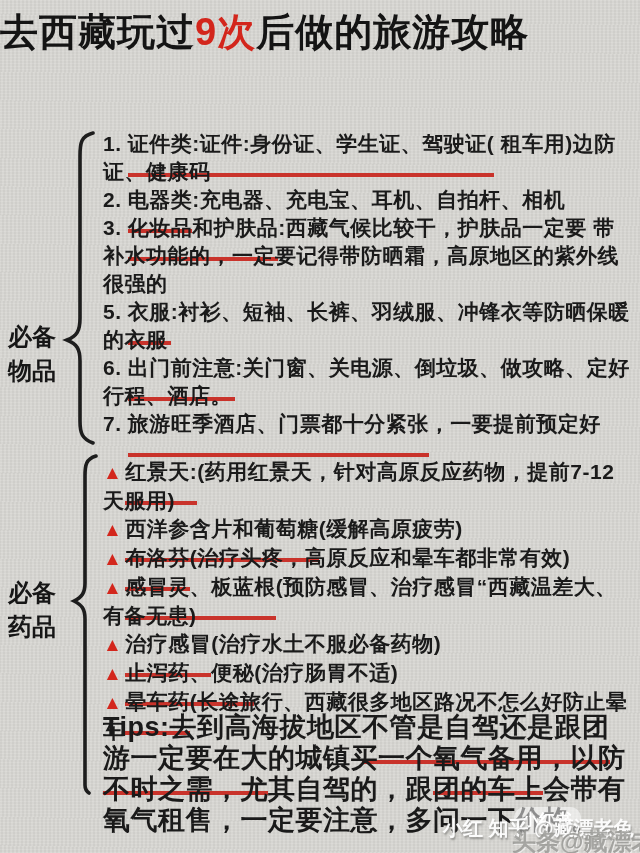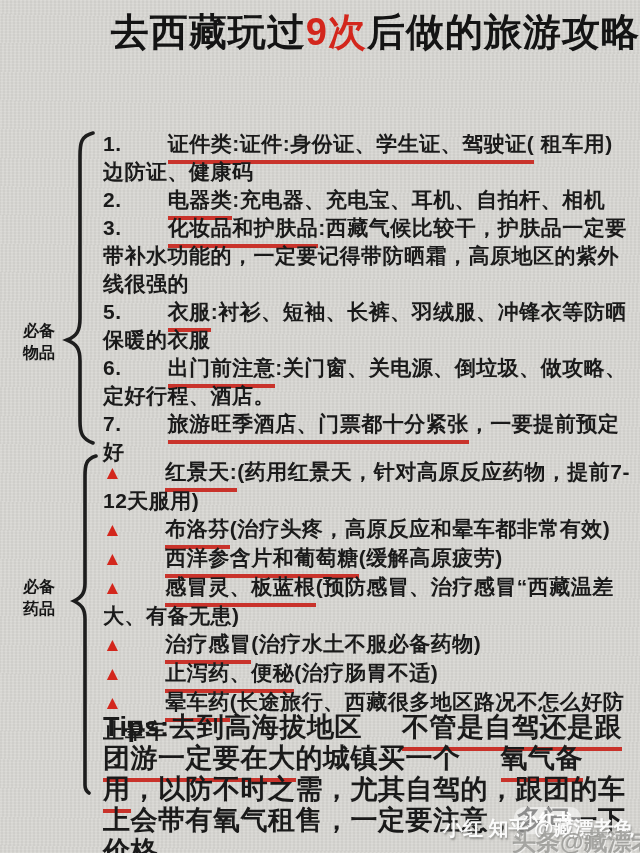--- a/index.html
+++ b/index.html
@@ -9,39 +9,39 @@
     background-color:#d8d7d3;
     background-image:
       repeating-linear-gradient(92deg, rgba(255,255,255,.06) 0 2px, rgba(0,0,0,.025) 2px 4px),
       repeating-linear-gradient(0deg, rgba(255,255,255,.04) 0 1px, rgba(0,0,0,.018) 1px 3px);
     font-family:"Liberation Sans","DejaVu Sans",sans-serif;
     color:#1a1a1a;
     overflow:hidden;
   }
   .title {
     position:absolute; top:10px; left:0; right:0;
-    margin:0; text-align:right;
+    margin:0; text-align:left;
     font-size:38px; font-weight:900; line-height:1.2;
     color:#141414; letter-spacing:1px;
   }
   .red { color:#d3261c; }
-  .u { border-bottom:4px solid #c9332b; padding-bottom:5px;margin-left:40px; }
+  .u { border-bottom:4px solid #c9332b; padding-bottom:18px; }
   .list {
     position:absolute; left:103px; width:528px;
     font-size:21px; font-weight:600; line-height:28px;
     letter-spacing:0.5px;
   }
   #list-items { top:130px; }
   #list-meds  { top:458px; }
   .item { margin:0; }
   .marker { color:#d3261c; margin-right:3px; border-bottom:none; font-size:19px; }
   .side-label {
     position:absolute; left:8px; width:62px;
-    font-size:16px; font-weight:700; line-height:1.4;
-    text-align:center; color:#161616;
+    font-size:24px; font-weight:700; line-height:1.4;
+    color:#161616;
   }
   #label-items { top:320px; }
   #label-meds  { top:576px; }
   .brace { position:absolute; }
   #brace-items { left:62px; top:130px; }
   #brace-meds  { left:70px; top:453px; }
   .tips {
     position:absolute; left:103px; top:712px; width:528px;
     font-size:27px; font-weight:600; line-height:31px; letter-spacing:0.5px;
   }
@@ -94,22 +94,22 @@
 
   <div class="side-label" id="label-meds">
     <div>必备</div>
     <div>药品</div>
   </div>
   <svg class="brace" id="brace-meds" width="32" height="342" viewBox="0 0 32 342" fill="none">
     <path d="M26 3 C 16 6, 15 12, 15 23 L15 130 C15 140, 12 144, 4 148 C12 152, 15 156, 15 166 L15 332 C15 336, 16 338, 19 340" stroke="#1d1d1d" stroke-width="3.6" stroke-linecap="round" fill="none"></path>
   </svg>
   <div class="list" id="list-meds">
       <div class="item"><span class="marker red">▲</span><span class="u">红景天:</span><span>(药用红景天，针对高原反应药物，提前7-12天服用)</span></div>
+      <div class="item"><span class="marker red">▲</span><span class="u">西洋参含片和葡萄糖</span><span>(缓解高原疲劳)</span></div>
       <div class="item"><span class="marker red">▲</span><span class="u">布洛芬</span><span>(治疗头疼，高原反应和晕车都非常有效)</span></div>
-      <div class="item"><span class="marker red">▲</span><span class="u">西洋参含片和葡萄糖</span><span>(缓解高原疲劳)</span></div>
       <div class="item"><span class="marker red">▲</span><span class="u">感冒灵、板蓝根</span><span>(预防感冒、治疗感冒“西藏温差大、有备无患)</span></div>
       <div class="item"><span class="marker red">▲</span><span class="u">治疗感冒</span><span>(治疗水土不服必备药物)</span></div>
       <div class="item"><span class="marker red">▲</span><span class="u">止泻药、便秘</span><span>(治疗肠胃不适)</span></div>
       <div class="item"><span class="marker red">▲</span><span class="u">晕车药</span><span>(长途旅行、西藏很多地区路况不怎么好防止晕车</span></div>
     </div>
 
   <div class="tips"><span>Tips:去到高海拔地区</span><span class="u">不管是自驾还是跟团游一定要在大</span><span>的城镇买一个</span><span class="u">氧气备用</span><span>，以防不时之需，尤其自驾的，跟团的车上会带有氧气租售，一定要注意，多问一下价格。</span></div>
 
   <div class="wm-badge">小红书</div>
   <div class="wm-line1">小红 知乎 @藏漂老兔</div>

